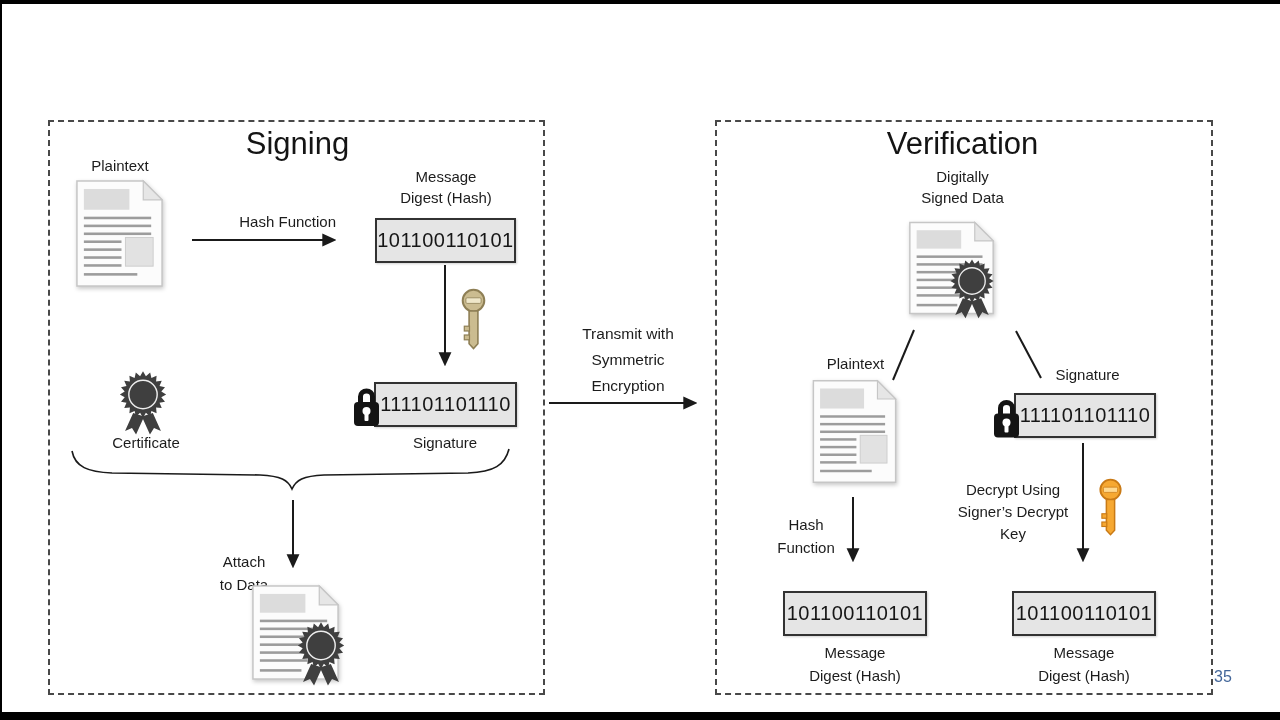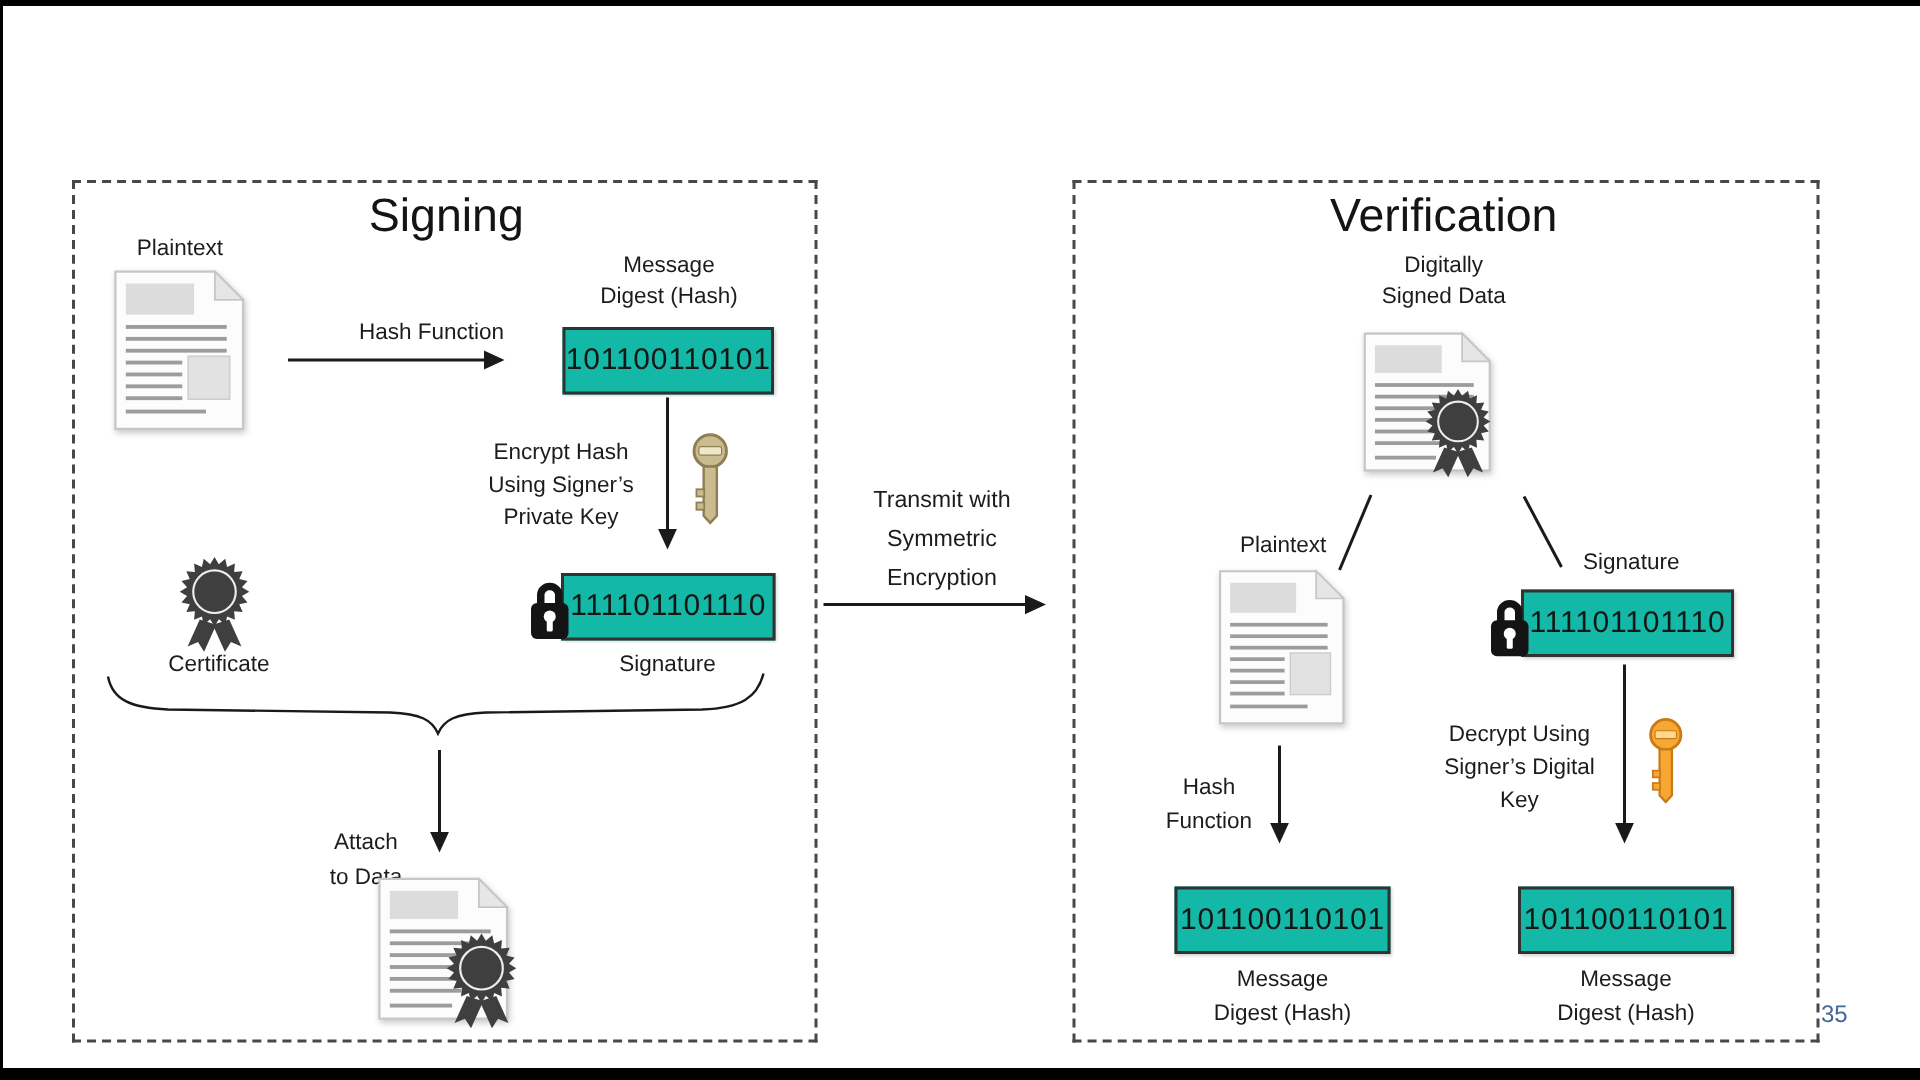--- a/index.html
+++ b/index.html
@@ -18,21 +18,21 @@
   }
   .panel{position:absolute;border:2px dashed #484848;background:transparent;}
   #panel-signing{left:48px;top:120px;width:493px;height:571px;}
   #panel-verification{left:715px;top:120px;width:494px;height:571px;}
 
   .panel-heading{position:absolute;font-size:31px;color:#141414;text-align:center;white-space:nowrap;}
   .lbl{position:absolute;font-size:15px;line-height:21px;text-align:center;color:#1c1c1c;}
   .lbl div{white-space:nowrap;}
 
   .bitbox{
-    position:absolute;background:#14b8a6;border:2px solid #323232;
+    position:absolute;background:#e5e5e5;border:2px solid #323232;
     display:flex;align-items:center;justify-content:center;
     font-size:20px;letter-spacing:0.5px;color:#161616;
     box-shadow:1px 1px 2px rgba(0,0,0,0.18);
   }
   .icon{position:absolute;}
   .doc{filter:drop-shadow(1.5px 2px 2px rgba(0,0,0,0.22));}
   .doc-wrap{position:absolute;}
   .doc-wrap .seal{position:absolute;}
   #connectors{position:absolute;left:0;top:0;pointer-events:none;}
   .pagenum{position:absolute;left:1214px;top:668px;font-size:16px;color:#44679a;}
@@ -101,25 +101,20 @@
 
   <div class="lbl" style="left:375px;top:166px;width:142px;">
     <div>Message</div>
     <div>Digest (Hash)</div>
   </div>
 
   <div class="bitbox" style="left:375px;top:218px;width:137px;height:41px;">
     <span>101100110101</span>
   </div>
 
-  <div class="lbl" style="left:315px;top:291px;width:118px;line-height:21.5px;">
-    <div>Encrypt Hash</div>
-    <div>Using Signer’s</div>
-    <div>Private Key</div>
-  </div>
 
   <svg class="icon" style="left:457px;top:287px;" width="33" height="64" viewBox="0 0 40 80">
     <circle cx="20" cy="17" r="13.5" fill="#cbbc90" stroke="#8e7f55" stroke-width="2.5"></circle>
     <rect x="10.5" y="13.5" width="19" height="7" rx="1.5" fill="#efe7c9" stroke="#8e7f55" stroke-width="1"></rect>
     <path d="M14.5,30 h11 V71 L20,77 L14.5,71 Z" fill="#cbbc90" stroke="#8e7f55" stroke-width="2"></path>
     <rect x="8.5" y="49" width="6.5" height="6" fill="#cbbc90" stroke="#8e7f55" stroke-width="1.5"></rect>
     <rect x="8.5" y="60" width="6.5" height="6" fill="#cbbc90" stroke="#8e7f55" stroke-width="1.5"></rect>
   </svg>
 
   <div class="bitbox" style="left:374px;top:382px;width:139px;height:41px;">
@@ -249,21 +244,21 @@
     <rect x="27" y="60" width="8" height="16" rx="2" fill="#ffffff"></rect>
   </svg>
 
   <div class="lbl" style="left:770px;top:513px;width:72px;line-height:23px;">
     <div>Hash</div>
     <div>Function</div>
   </div>
 
   <div class="lbl" style="left:955px;top:479px;width:116px;line-height:22px;">
     <div>Decrypt Using</div>
-    <div>Signer’s Digital</div>
+    <div>Signer’s Decrypt</div>
     <div>Key</div>
   </div>
 
   <svg class="icon" style="left:1095px;top:477px;" width="31" height="60" viewBox="0 0 40 80">
     <circle cx="20" cy="17" r="13.5" fill="#f6a832" stroke="#c97a16" stroke-width="2.5"></circle>
     <rect x="10.5" y="13.5" width="19" height="7" rx="1.5" fill="#ffd98f" stroke="#c97a16" stroke-width="1"></rect>
     <path d="M14.5,30 h11 V71 L20,77 L14.5,71 Z" fill="#f6a832" stroke="#c97a16" stroke-width="2"></path>
     <rect x="8.5" y="49" width="6.5" height="6" fill="#f6a832" stroke="#c97a16" stroke-width="1.5"></rect>
     <rect x="8.5" y="60" width="6.5" height="6" fill="#f6a832" stroke="#c97a16" stroke-width="1.5"></rect>
   </svg>

